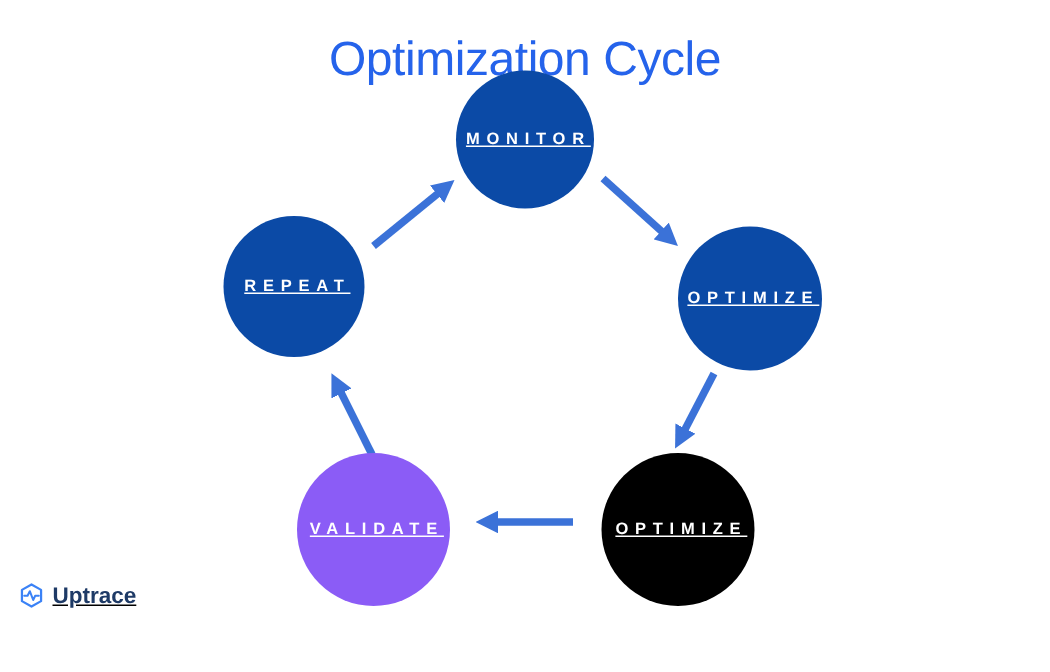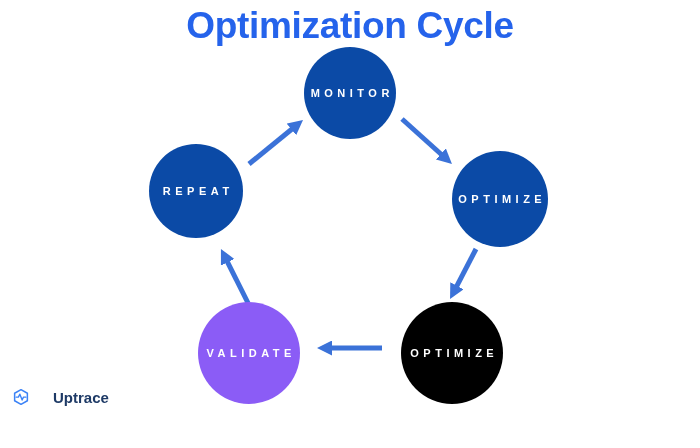--- a/index.html
+++ b/index.html
@@ -1,41 +1,42 @@
 <!DOCTYPE html>
 <html><head>
 <meta charset="utf-8">
 <style>
   html,body{margin:0;padding:0;background:#ffffff;}
   .canvas{
     position:relative;width:700px;height:448px;background:#ffffff;
     font-family:"Liberation Sans",sans-serif;overflow:hidden;
   }
   .title{
-    position:absolute;top:5px;left:0;right:0;margin:0;
-    text-align:center;font-size:37px;font-weight:bold;
+    position:absolute;top:5px;left:0;right:0;margin:16px;
+    text-align:center;font-size:32px;font-weight:normal;
     letter-spacing:-0.3px;color:#2563eb;
   }
   .arrows{position:absolute;top:0;left:0;width:700px;height:448px;pointer-events:none;}
   .node{
     position:absolute;border-radius:50%;background:#0b4aa6;color:#ffffff;
-    display:flex;align-items:center;justify-content:center;
+    display:flex;align-items:center;justify-content:center;text-decoration:underline;
   }
   .node-label{
     font-size:11px;font-weight:bold;letter-spacing:4.5px;margin-right:-4.5px;
     white-space:nowrap;
   }
   .node-monitor {left:304px;top:47px; width:92px; height:92px;}
   .node-analyze {left:452px;top:151px;width:96px; height:96px;}
   .node-optimize{left:401px;top:302px;width:102px;height:102px;}
   .node-validate{left:198px;top:302px;width:102px;height:102px;}
   .node-repeat  {left:149px;top:144px;width:94px; height:94px;}
   .logo{
-    position:absolute;left:12px;top:388px;display:flex;align-items:center;gap:23px;
+    position:absolute;left:12px;top:388px;display:flex;align-items:center;gap:5px;
     cursor:pointer;
+    text-decoration:underline;
   }
   .logo-text{font-size:15px;font-weight:bold;color:#1e3a66;}
 </style>
 </head>
 <body>
 
 <div class="canvas">
 
   <h1 class="title" style="color: rgb(37, 99, 235);">Optimization Cycle</h1>
 

